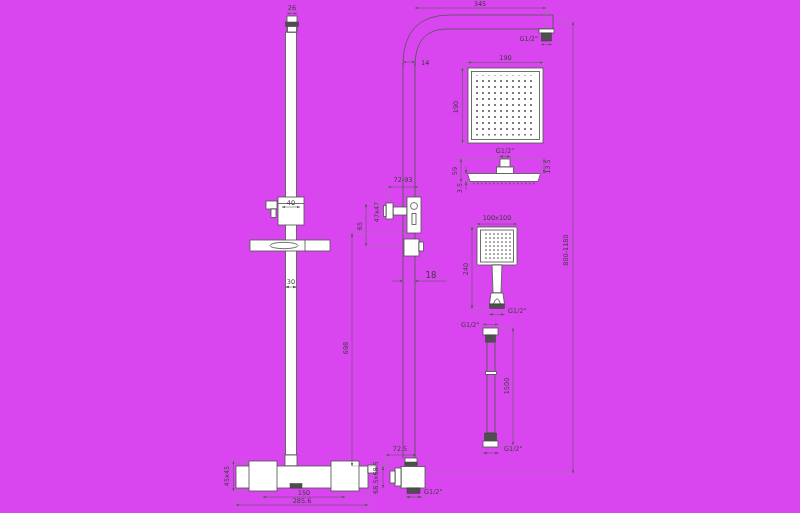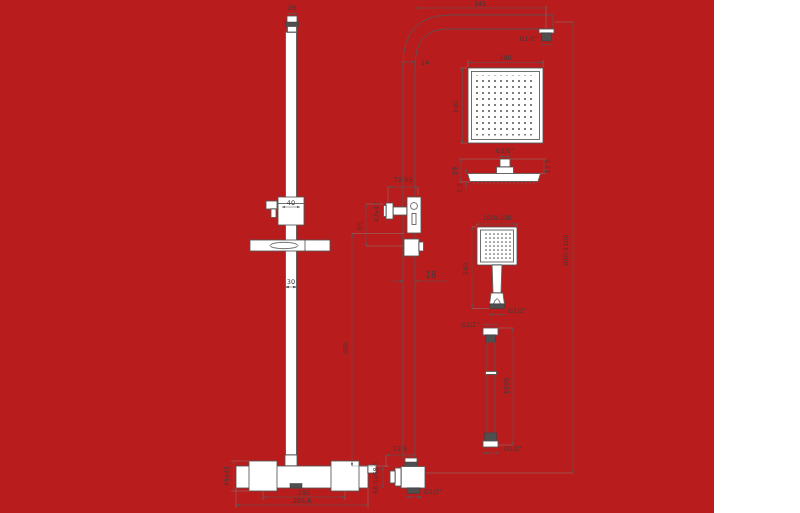--- a/index.html
+++ b/index.html
@@ -1,16 +1,16 @@
 <!DOCTYPE html>
 <html><head>
 <meta charset="utf-8">
 <style>
   html,body{margin:0;padding:0;background:#fff;}
-  .stage{position:relative;width:714px;height:513px;background:#b91c1c;overflow:hidden;
+  .stage{position:relative;width:800px;height:513px;background:#d946ef;overflow:hidden;
          font-family:"DejaVu Sans", "Liberation Sans", sans-serif;}
   svg{display:block;}
   
   .s  {fill:#ffffff;stroke:#565656;stroke-width:.85;}
   .sn {fill:none;stroke:#565656;stroke-width:.85;}
   .dk {fill:#4f4f4f;stroke:#3c3c3c;stroke-width:.5;}
   
   .dim{stroke:#5a5a5a;stroke-width:.55;fill:none;}
   .ext{stroke:#8a8a8a;stroke-width:.45;fill:none;}
   

